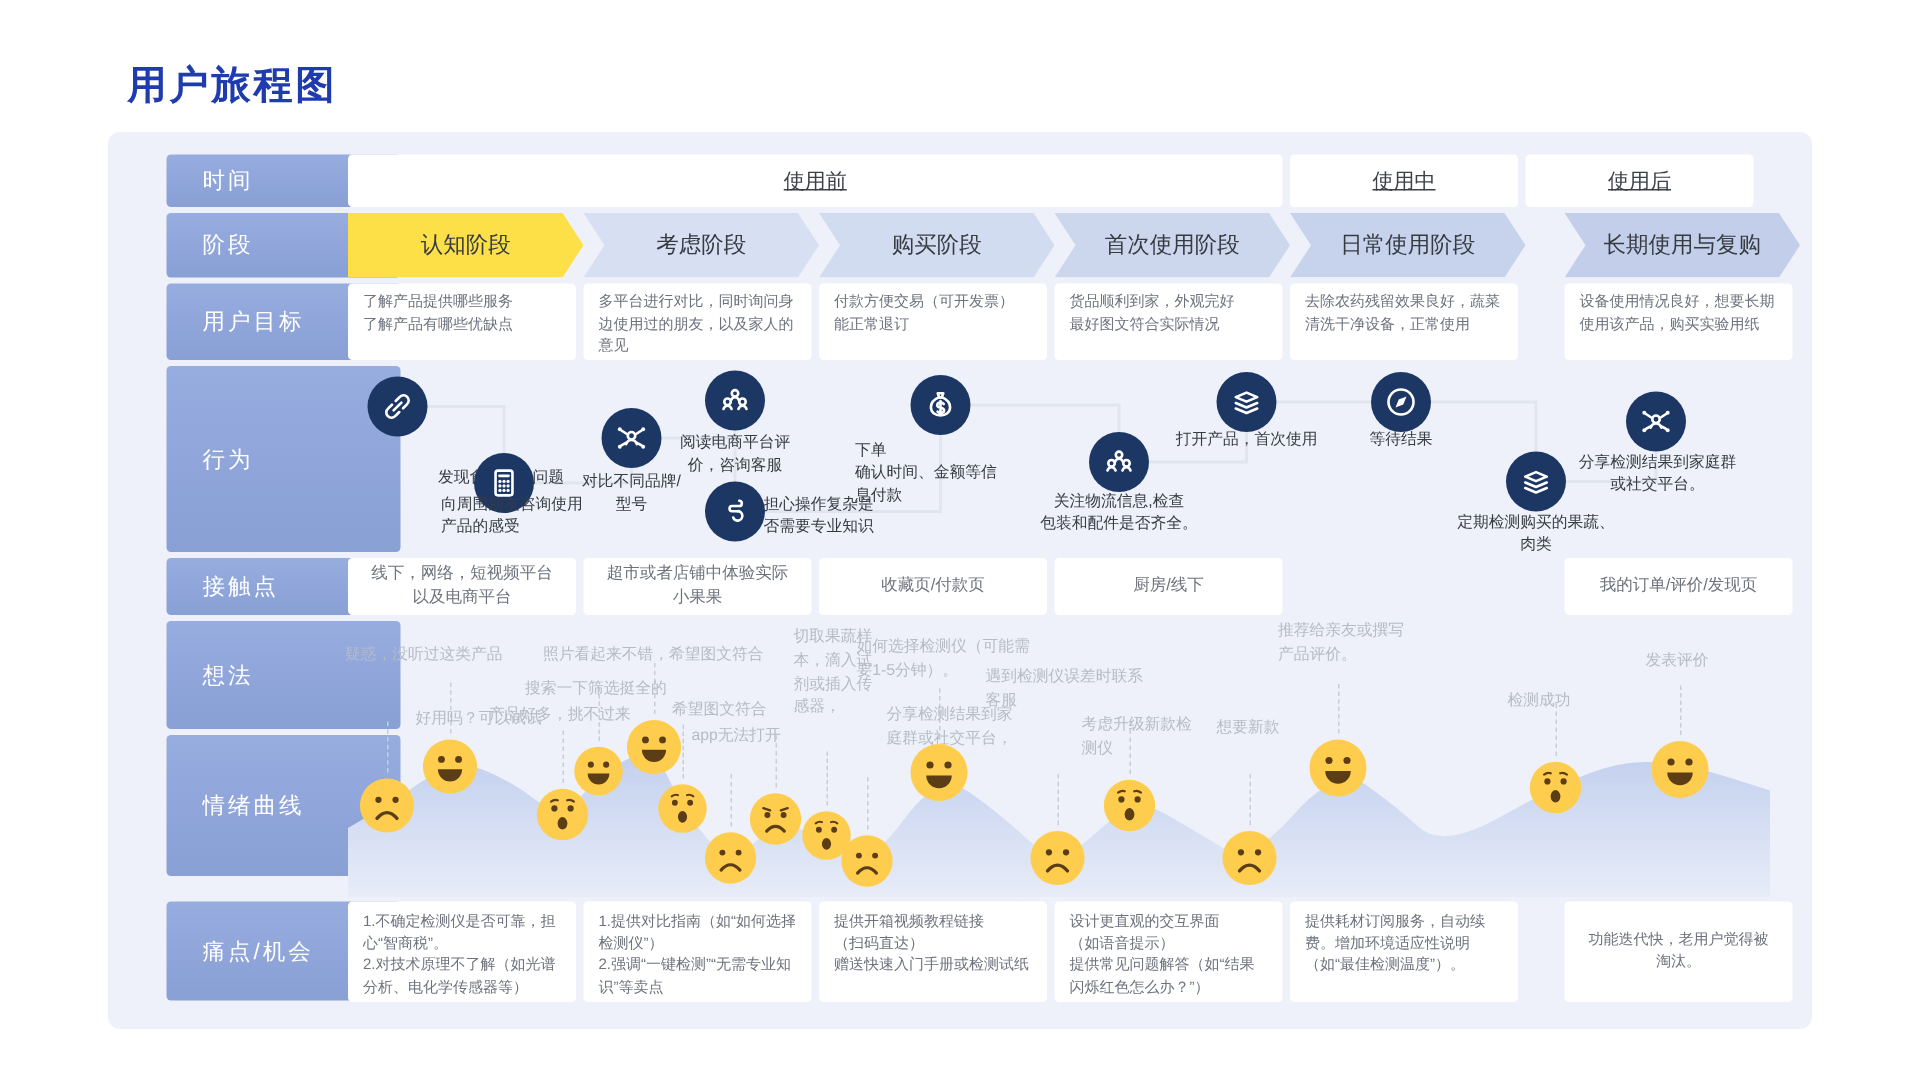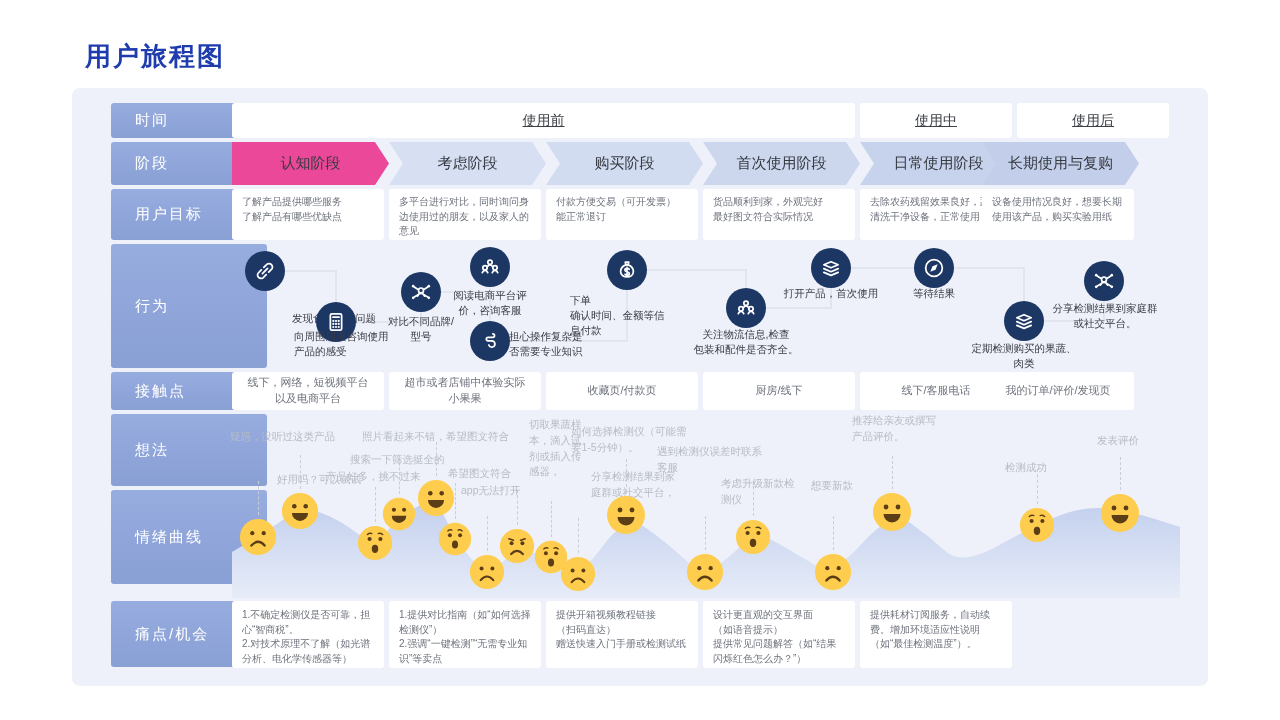--- a/index.html
+++ b/index.html
@@ -6,21 +6,21 @@
   body{font-family:"Liberation Sans",sans-serif;}
   .canvas{position:relative;width:1280px;height:720px;background:#fff;overflow:hidden;}
   .title{position:absolute;left:72px;top:26px;margin:13px;font-size:26px;font-weight:bold;color:#1e3cad;letter-spacing:2px;}
   .panel{position:absolute;left:72px;top:88px;width:1136px;height:598px;background:#eef1f9;border-radius:8px;}
   
   .side{position:absolute;left:72px;width:156px;background:linear-gradient(180deg,#97acdf,#89a0d5);color:#fff;
         font-size:15px;letter-spacing:2px;display:flex;align-items:center;padding-left:24px;box-sizing:border-box;border-radius:3px;margin-left:39px;}
   .r1{top:103px;height:35px}.r2{top:142px;height:43px}.r3{top:189px;height:51px}.r4{top:244px;height:124px}
   .r5{top:372px;height:38px}.r6{top:414px;height:72px}.r7{top:490px;height:94px}.r8{top:601px;height:66px}
   
-  .col1{left:232px}.col2{left:389px}.col3{left:546px}.col4{left:703px}.col5{left:860px}.col6{left:982px}
+  .col1{left:232px}.col2{left:389px}.col3{left:546px}.col4{left:703px}.col5{left:860px}.col6{left:1043px}
   
   .tcell{position:absolute;top:103px;height:35px;background:#fff;border-radius:3px;display:flex;align-items:center;justify-content:center;font-size:14px;color:#3c4047;text-decoration:underline;}
   .t1{left:232px;width:623px}.t2{left:860px;width:152px}.t3{left:1017px;width:152px}
   
   .chev{position:absolute;top:142px;height:43px;width:157px;display:flex;align-items:center;justify-content:center;
         font-size:15px;font-weight:500;color:#363b42;
         clip-path:polygon(0 0,calc(100% - 14px) 0,100% 50%,calc(100% - 14px) 100%,0 100%,14px 50%);}
   .chev.first{clip-path:polygon(0 0,calc(100% - 14px) 0,100% 50%,calc(100% - 14px) 100%,0 100%);}
   
   .cell{position:absolute;width:152px;background:#fff;border-radius:3px;box-sizing:border-box;
@@ -50,21 +50,21 @@
   <div class="side r4">行为</div>
   <div class="side r5">接触点</div>
   <div class="side r6">想法</div>
   <div class="side r7">情绪曲线</div>
   <div class="side r8">痛点/机会</div>
 
   <div class="tcell t1">使用前</div>
   <div class="tcell t2">使用中</div>
   <div class="tcell t3">使用后</div>
 
-  <div class="chev first col1" style="background: #ec4899;">认知阶段</div>
+  <div class="chev first col1" style="background: #fde047;">认知阶段</div>
   <div class="chev col2" style="background: rgb(215, 223, 243);">考虑阶段</div>
   <div class="chev col3" style="background: rgb(210, 220, 241);">购买阶段</div>
   <div class="chev col4" style="background: rgb(204, 215, 238);">首次使用阶段</div>
   <div class="chev col5" style="background: rgb(199, 211, 236);">日常使用阶段</div>
   <div class="chev col6" style="background: rgb(195, 207, 234);">长期使用与复购</div>
 
   <div class="cell goal col1">了解产品提供哪些服务
 了解产品有哪些优缺点</div>
   <div class="cell goal col2">多平台进行对比，同时询问身边使用过的朋友，以及家人的意见</div>
   <div class="cell goal col3">付款方便交易（可开发票）
@@ -200,21 +200,20 @@
         </svg>
       </div>
       <div class="bh-label" style="left: 1050px; top: 301px; width: 110px; text-align: center;">分享检测结果到家庭群
 或社交平台。</div>
     </div>
 
   <div class="cell touch col1">线下，网络，短视频平台以及电商平台</div>
   <div class="cell touch col2">超市或者店铺中体验实际小果果</div>
   <div class="cell touch col3">收藏页/付款页</div>
   <div class="cell touch col4">厨房/线下</div>
-  <div class="cell touch col5">线下/客服电话</div>
   <div class="cell touch col6">我的订单/评价/发现页</div>
 
   <svg class="abs" style="left:232px;top:480px" width="948" height="120" viewBox="0 0 948 120">
     <defs>
       <linearGradient id="curveGrad" x1="0" y1="0" x2="0" y2="1">
         <stop offset="0" stop-color="#c3d0ee"></stop>
         <stop offset="1" stop-color="#e7ecf8"></stop>
       </linearGradient>
     </defs>
     <path id="curvePath" fill="url(#curveGrad)" d="M0,72 Q26,57 48.5,41.5 Q71,26 89.5,33 Q108,40 125.5,53.5 Q143,67 155,51.5 Q167,36 185.5,26.5 Q204,17 213.5,38.5 Q223,60 239,78.5 Q255,97 270,82.5 Q285,68 302,73 Q319,78 333,88.5 Q347,99 370.5,66.5 Q394,34 414,48 Q434,62 453.5,80 Q473,98 495.5,78 Q518,58 524,56 Q530,54 549,65 Q568,76 584.5,86 Q601,96 630.5,63 Q660,30 679,43.5 Q698,57 714,71.5 Q730,86 767.5,65 Q805,44 829,35 Q853,26 875.5,28.5 Q898,31 923,39 L948,47 L948,118 L0,118 Z"></path>
@@ -371,13 +370,14 @@
 2.对技术原理不了解（如光谱分析、电化学传感器等）</div>
   <div class="cell pain col2">1.提供对比指南（如“如何选择检测仪”）
 2.强调“一键检测”“无需专业知识”等卖点</div>
   <div class="cell pain col3">提供开箱视频教程链接
 （扫码直达）
 赠送快速入门手册或检测试纸</div>
   <div class="cell pain col4">设计更直观的交互界面
 （如语音提示）
 提供常见问题解答（如“结果闪烁红色怎么办？”）</div>
   <div class="cell pain col5">提供耗材订阅服务，自动续费。增加环境适应性说明（如“最佳检测温度”）。</div>
+  <div class="cell pain center col6">功能迭代快，老用户觉得被淘汰。</div>
 </div>
 
 </body></html>

